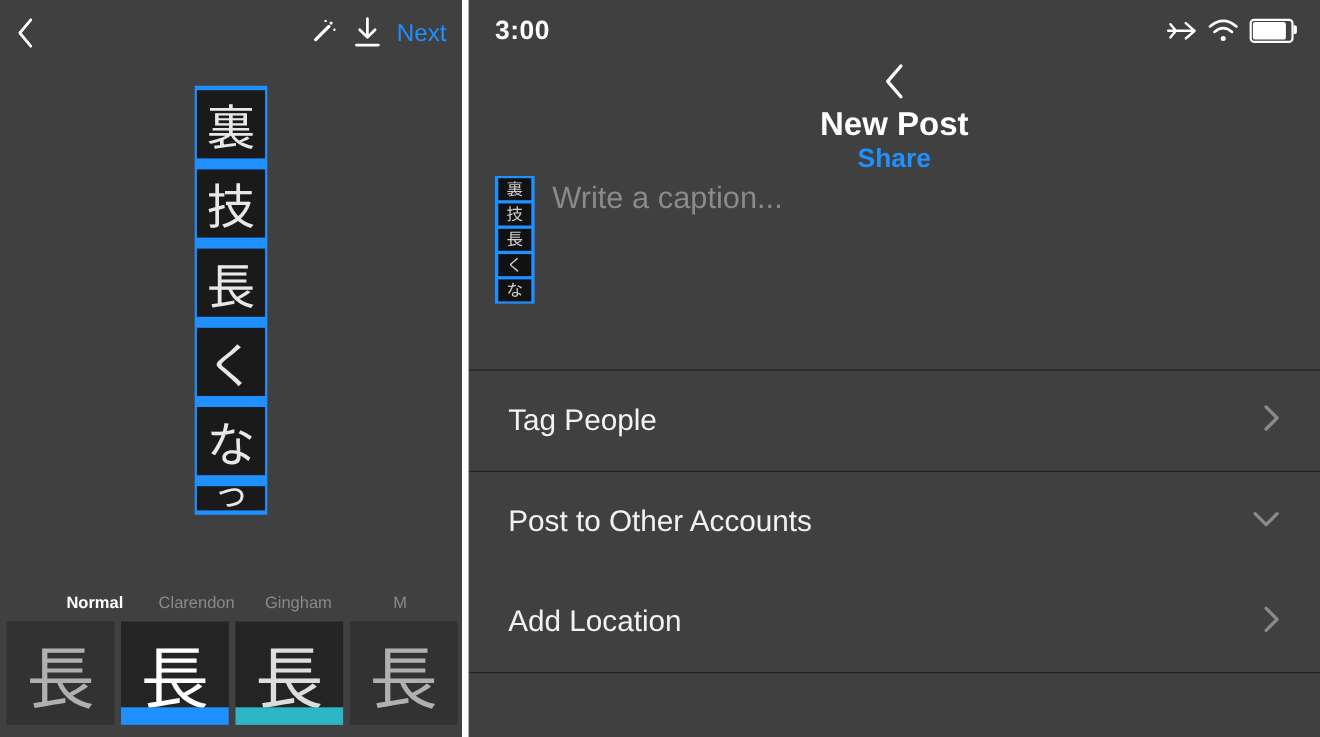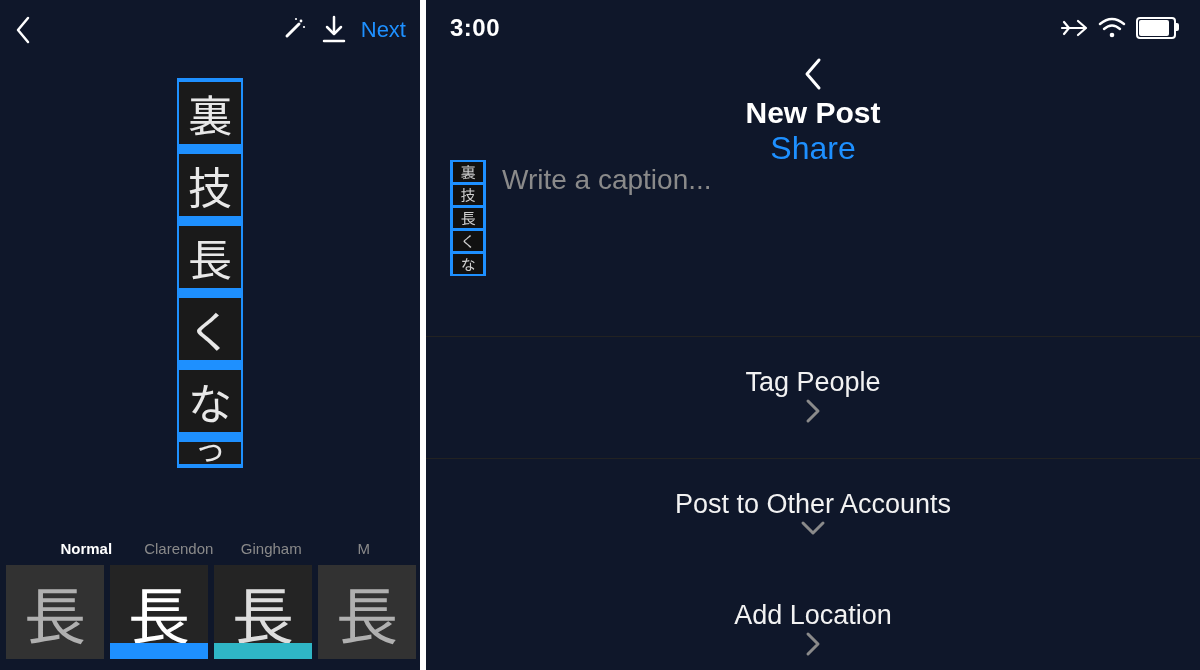--- a/index.html
+++ b/index.html
@@ -1,17 +1,17 @@
 <!DOCTYPE html>
 <html><head>
 <meta charset="utf-8">
 <style>
   html,body{margin:0;padding:0;background:#fff;font-family:-apple-system,BlinkMacSystemFont,'Segoe UI',Helvetica,Arial,sans-serif;}
   .stage{width:1200px;height:670px;display:flex;gap:6px;background:#fff;}
-  .phone{background:#0f172a;position:relative;overflow:hidden;color:#fff;}
+  .phone{background:#404040;position:relative;overflow:hidden;color:#fff;}
   .left{width:420px;height:670px;flex:0 0 420px;}
   .right{flex:1;height:670px;}
 
   
   .l-top{display:flex;align-items:center;height:60px;padding:0 14px;gap:14px;}
   .l-top .spacer{flex:1;}
   .l-back svg,.l-wand svg,.l-dl svg{display:block;}
   .l-next{color:#1e90ff;font-size:22px;font-weight:400;}
 
   .l-canvas{position:absolute;left:0;right:0;top:60px;bottom:130px;display:flex;align-items:flex-start;justify-content:center;padding-top:18px;}
@@ -36,28 +36,28 @@
   .r-status{display:flex;align-items:center;justify-content:space-between;height:56px;padding:0 24px;}
   .r-time{font-size:24px;font-weight:700;letter-spacing:0.5px;}
   .r-icons{display:flex;align-items:center;gap:10px;}
   .r-icons svg{display:block;}
   .batt{width:36px;height:18px;border:2px solid #fff;border-radius:4px;position:relative;}
   .batt::after{content:"";position:absolute;right:-5px;top:4px;width:3px;height:8px;background:#fff;border-radius:0 2px 2px 0;}
   .batt .fill{position:absolute;left:1px;top:1px;bottom:1px;width:82%;background:#fff;border-radius:2px;}
 
   .r-nav{display:flex;align-items:center;justify-content:space-between;height:80px;padding:0 20px;flex-direction:column;}
   .r-title{font-size:30px;font-weight:700;}
-  .r-share{color:#1e90ff;font-size:32px;font-weight:400;}
+  .r-share{color:#1e90ff;font-size:24px;font-weight:700;}
 
   .r-caption{display:flex;gap:16px;padding:24px 24px 60px 24px;border-bottom:1px solid #222;}
   .r-thumb{width:36px;background:#1e90ff;display:flex;flex-direction:column;align-items:center;gap:3px;padding:2px 0;}
   .r-thumb .c{width:30px;height:20px;background:#111;color:#cfcfcf;font-size:15px;line-height:20px;text-align:center;font-family:'Hiragino Sans','Noto Sans JP',sans-serif;}
   .r-placeholder{color:#8a8a8a;font-size:28px;padding-top:4px;text-align:right;}
 
-  .r-row{display:flex;align-items:center;justify-content:space-between;padding:30px 36px;border-bottom:1px solid #222;flex-direction:column;}
+  .r-row{display:flex;align-items:center;justify-content:space-between;padding:30px 36px;border-bottom:1px solid #222;}
   .r-row .label{font-size:27px;font-weight:400;color:#f2f2f2;}
   .chev{color:#8a8a8a;}
 </style>
 </head>
 <body>
 
 <div class="stage">
 
   <div class="phone left">
 

